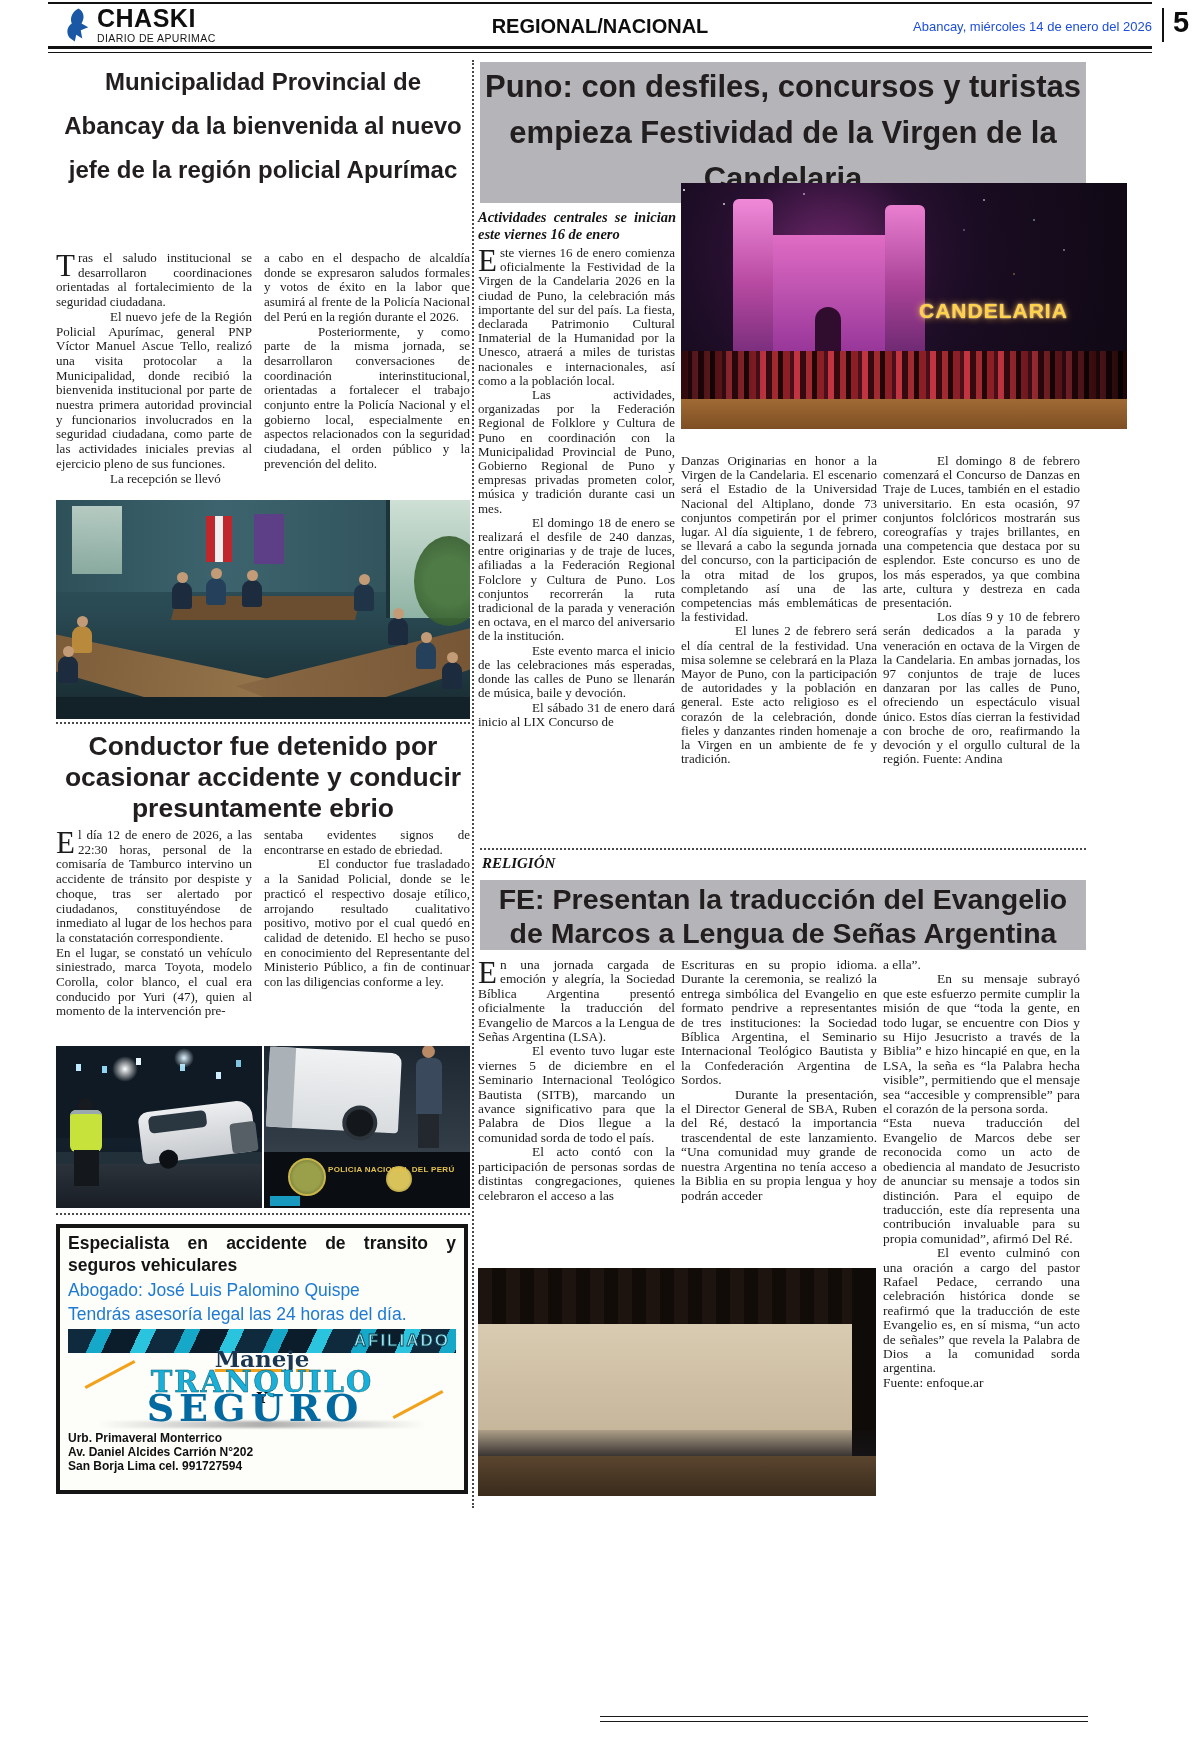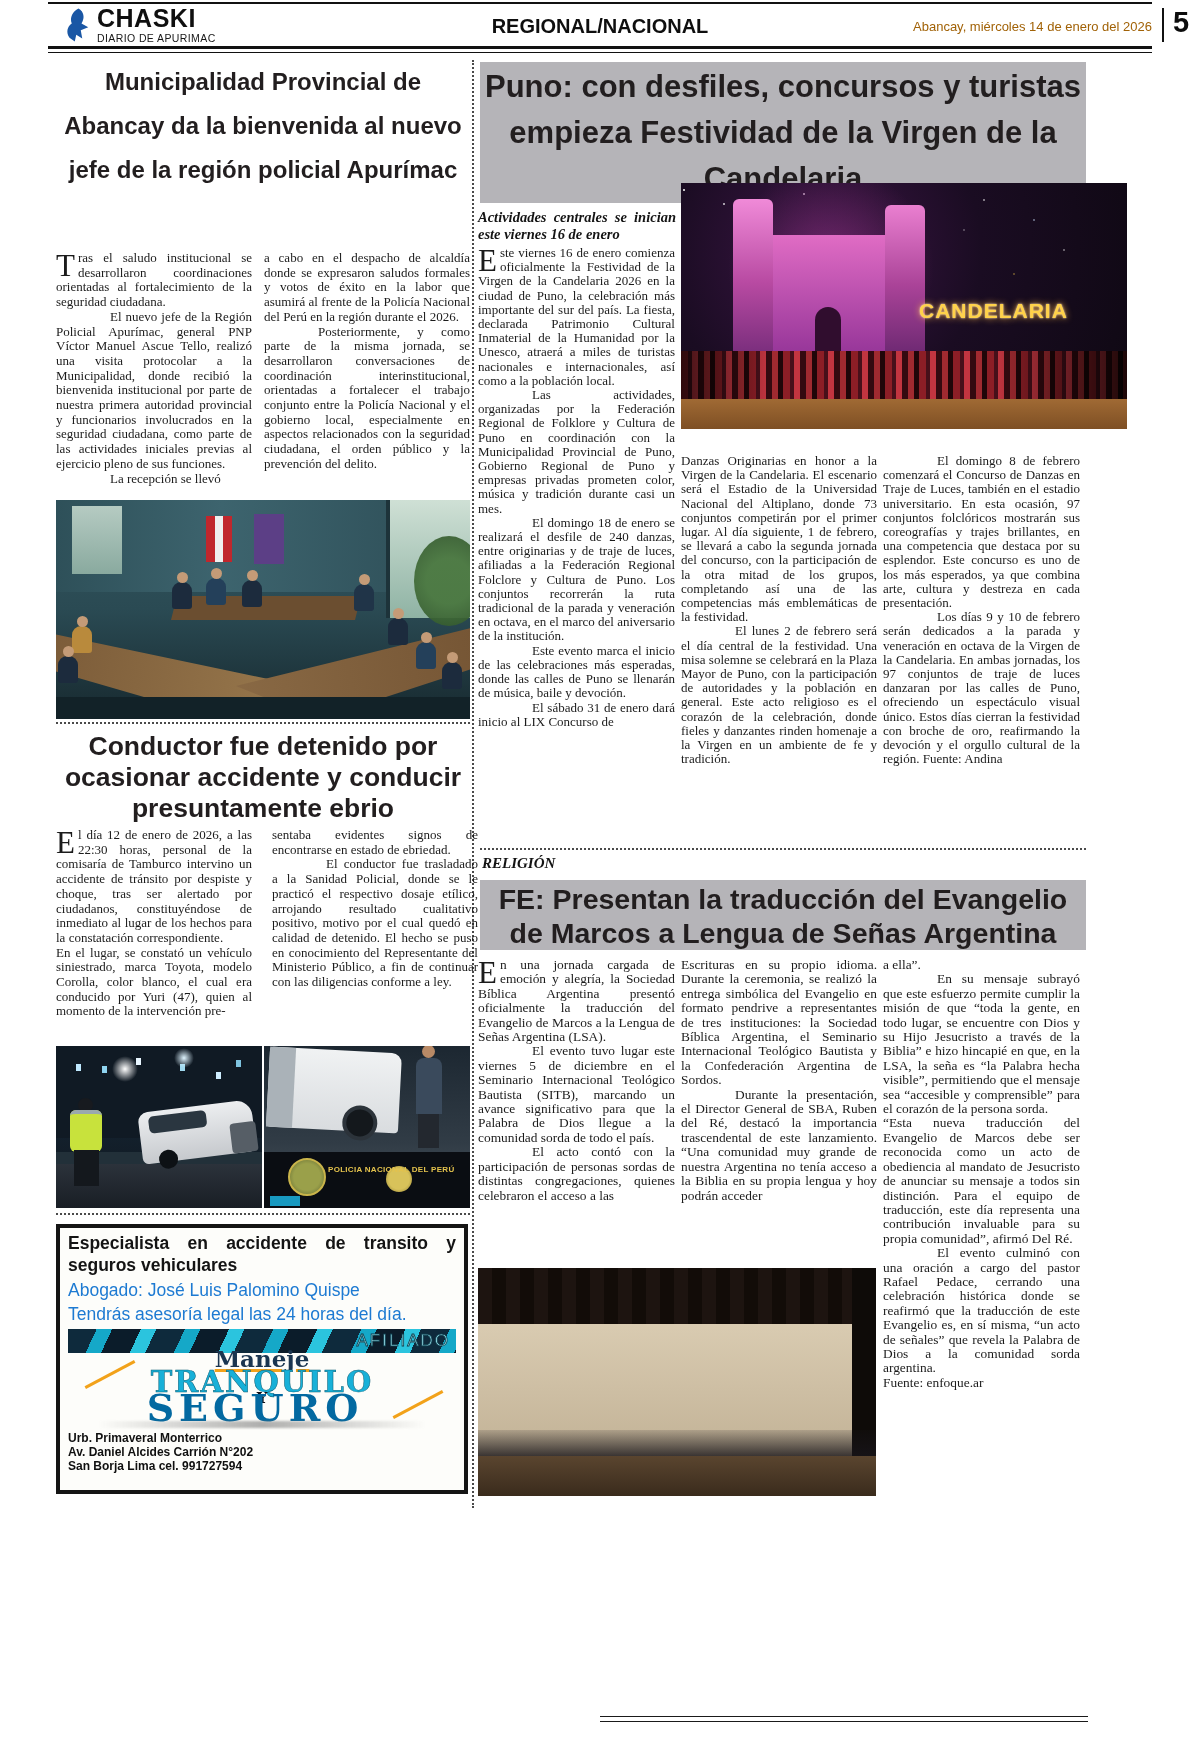--- a/index.html
+++ b/index.html
@@ -13,21 +13,21 @@
   .head-rule-thin{left:48px;top:52px;width:1104px;height:1px;}
   .brand{position:absolute;left:62px;top:6px;display:flex;align-items:flex-start;}
   .brand-icon{width:30px;height:38px;margin-right:5px;}
   .brand-title{font-family:"Liberation Sans",sans-serif;font-weight:bold;font-size:25px;
                color:#0f0f0f;letter-spacing:.5px;line-height:24px;}
   .brand-tagline{font-family:"Liberation Sans",sans-serif;font-size:10.5px;color:#161616;
                  letter-spacing:.4px;margin-top:2px;}
   .section-title{position:absolute;left:420px;top:15px;width:360px;text-align:center;
                  font-family:"Liberation Sans",sans-serif;font-weight:bold;font-size:20px;color:#0e0e0e;}
   .dateline{position:absolute;right:92px;top:19px;font-family:"Liberation Sans",sans-serif;
-            font-size:13px;color:#a16207;}
+            font-size:13px;color:#1d4ed8;}
   .pg-divider{position:absolute;right:80px;top:8px;width:2px;height:34px;background:#111;}
   .page-number{position:absolute;right:50px;top:6px;width:26px;text-align:center;
                font-family:"Liberation Sans",sans-serif;font-weight:bold;font-size:29px;color:#0c0c0c;}
   
   .v-dotted{position:absolute;left:472px;top:60px;height:1448px;width:0;border-left:2px dotted #4a4a4a;}
   .h-dotted{position:absolute;height:0;border-top:2px dotted #4a4a4a;}
   #div-left-1{left:56px;top:722px;width:414px;}
   #div-left-2{left:56px;top:1213px;width:414px;}
   #div-right-1{left:480px;top:848px;width:606px;}
   .bottom-rule{position:absolute;left:600px;top:1716px;width:488px;height:4px;
@@ -42,21 +42,21 @@
   .kicker{position:absolute;left:482px;top:855px;font-weight:bold;font-style:italic;font-size:15px;color:#141414;}
   .subhead{position:absolute;left:478px;top:209px;width:198px;font-weight:bold;font-style:italic;
            font-size:14.5px;line-height:17px;text-align:justify;color:#141414;}
   .col{position:absolute;text-align:justify;overflow:hidden;hyphens:auto;}
   .body-lt{font-size:13px;line-height:14.7px;}
   .body-rt{font-size:13px;line-height:14.2px;}
   .body-fe{font-size:13.4px;line-height:14.4px;}
   #police-col1{left:56px;top:251px;width:196px;height:250px;}
   #police-col2{left:264px;top:251px;width:206px;height:250px;}
   #driver-col1{left:56px;top:828px;width:196px;height:216px;}
-  #driver-col2{left:264px;top:828px;width:206px;height:216px;margin-left:8px;}
+  #driver-col2{left:264px;top:828px;width:206px;height:216px;}
   #puno-col1{left:478px;top:246px;width:197px;height:534px;}
   #puno-col2{left:681px;top:454px;width:196px;height:314px;}
   #puno-col3{left:883px;top:454px;width:197px;height:314px;}
   #fe-col1{left:478px;top:958px;width:197px;height:290px;}
   #fe-col2{left:681px;top:958px;width:196px;height:290px;}
   #fe-col3{left:883px;top:958px;width:197px;height:562px;}
   .para{margin:0;text-indent:54px;}
   .lead,.cont{text-indent:0;}
   .dropcap{float:left;font-size:31px;line-height:25px;padding:2px 3px 0 0;font-weight:normal;}
   
@@ -143,21 +143,21 @@
   
   .ad-box{position:absolute;left:56px;top:1224px;width:388px;height:254px;border:4px solid #151515;
           background:#fdfdfa;padding:4px 8px;box-sizing:content-box;font-family:"Liberation Sans",sans-serif;}
   .ad-title{text-align:center;font-weight:bold;font-size:20px;color:#141414;margin:2px 0 3px;}
   .ad-line1{font-weight:bold;font-size:17.5px;line-height:1.28;color:#141414;text-align:justify;}
   .ad-blue{font-weight:normal;font-size:17.5px;color:#1d7ad2;margin-top:3px;}
   .ad-banner{position:relative;height:96px;margin-top:4px;}
   .ad-banner *{position:absolute;}
   .ad-strip{left:0;top:0;right:0;height:24px;
             background:repeating-linear-gradient(115deg,#0e2a3c 0 26px,#15a8c8 26px 40px,#0b1c2a 40px 66px,#2bc4de 66px 80px);}
-  .ad-badge{right:6px;top:2px;font-size:17px;font-weight:normal;color:#9fe8f2;letter-spacing:2px;
+  .ad-badge{right:6px;top:2px;font-size:17px;font-weight:bold;color:#9fe8f2;letter-spacing:2px;
             -webkit-text-stroke:.8px #0b3c4c;}
   .ad-s1{left:0;right:0;top:16px;text-align:center;font-family:"DejaVu Serif",serif;font-weight:bold;
          font-size:23px;color:#1a3550;text-decoration:underline #f2a21a 3px;}
   .ad-s2{left:0;right:0;top:36px;text-align:center;font-family:"DejaVu Serif",serif;font-weight:bold;
          font-size:29px;letter-spacing:2px;color:#18b0d8;-webkit-text-stroke:.5px #0a5a70;}
   .ad-s3{left:0;right:0;top:60px;text-align:center;font-family:"DejaVu Serif",serif;font-weight:bold;
          font-size:15px;color:#101018;}
   .ad-s4{left:0;right:14px;top:56px;text-align:center;font-family:"DejaVu Serif",serif;font-weight:bold;
          font-size:38px;letter-spacing:5px;color:#0369a1;}
   .ad-slash1{left:14px;top:44px;width:56px;height:3px;background:#f2a21a;transform:rotate(-28deg);}

